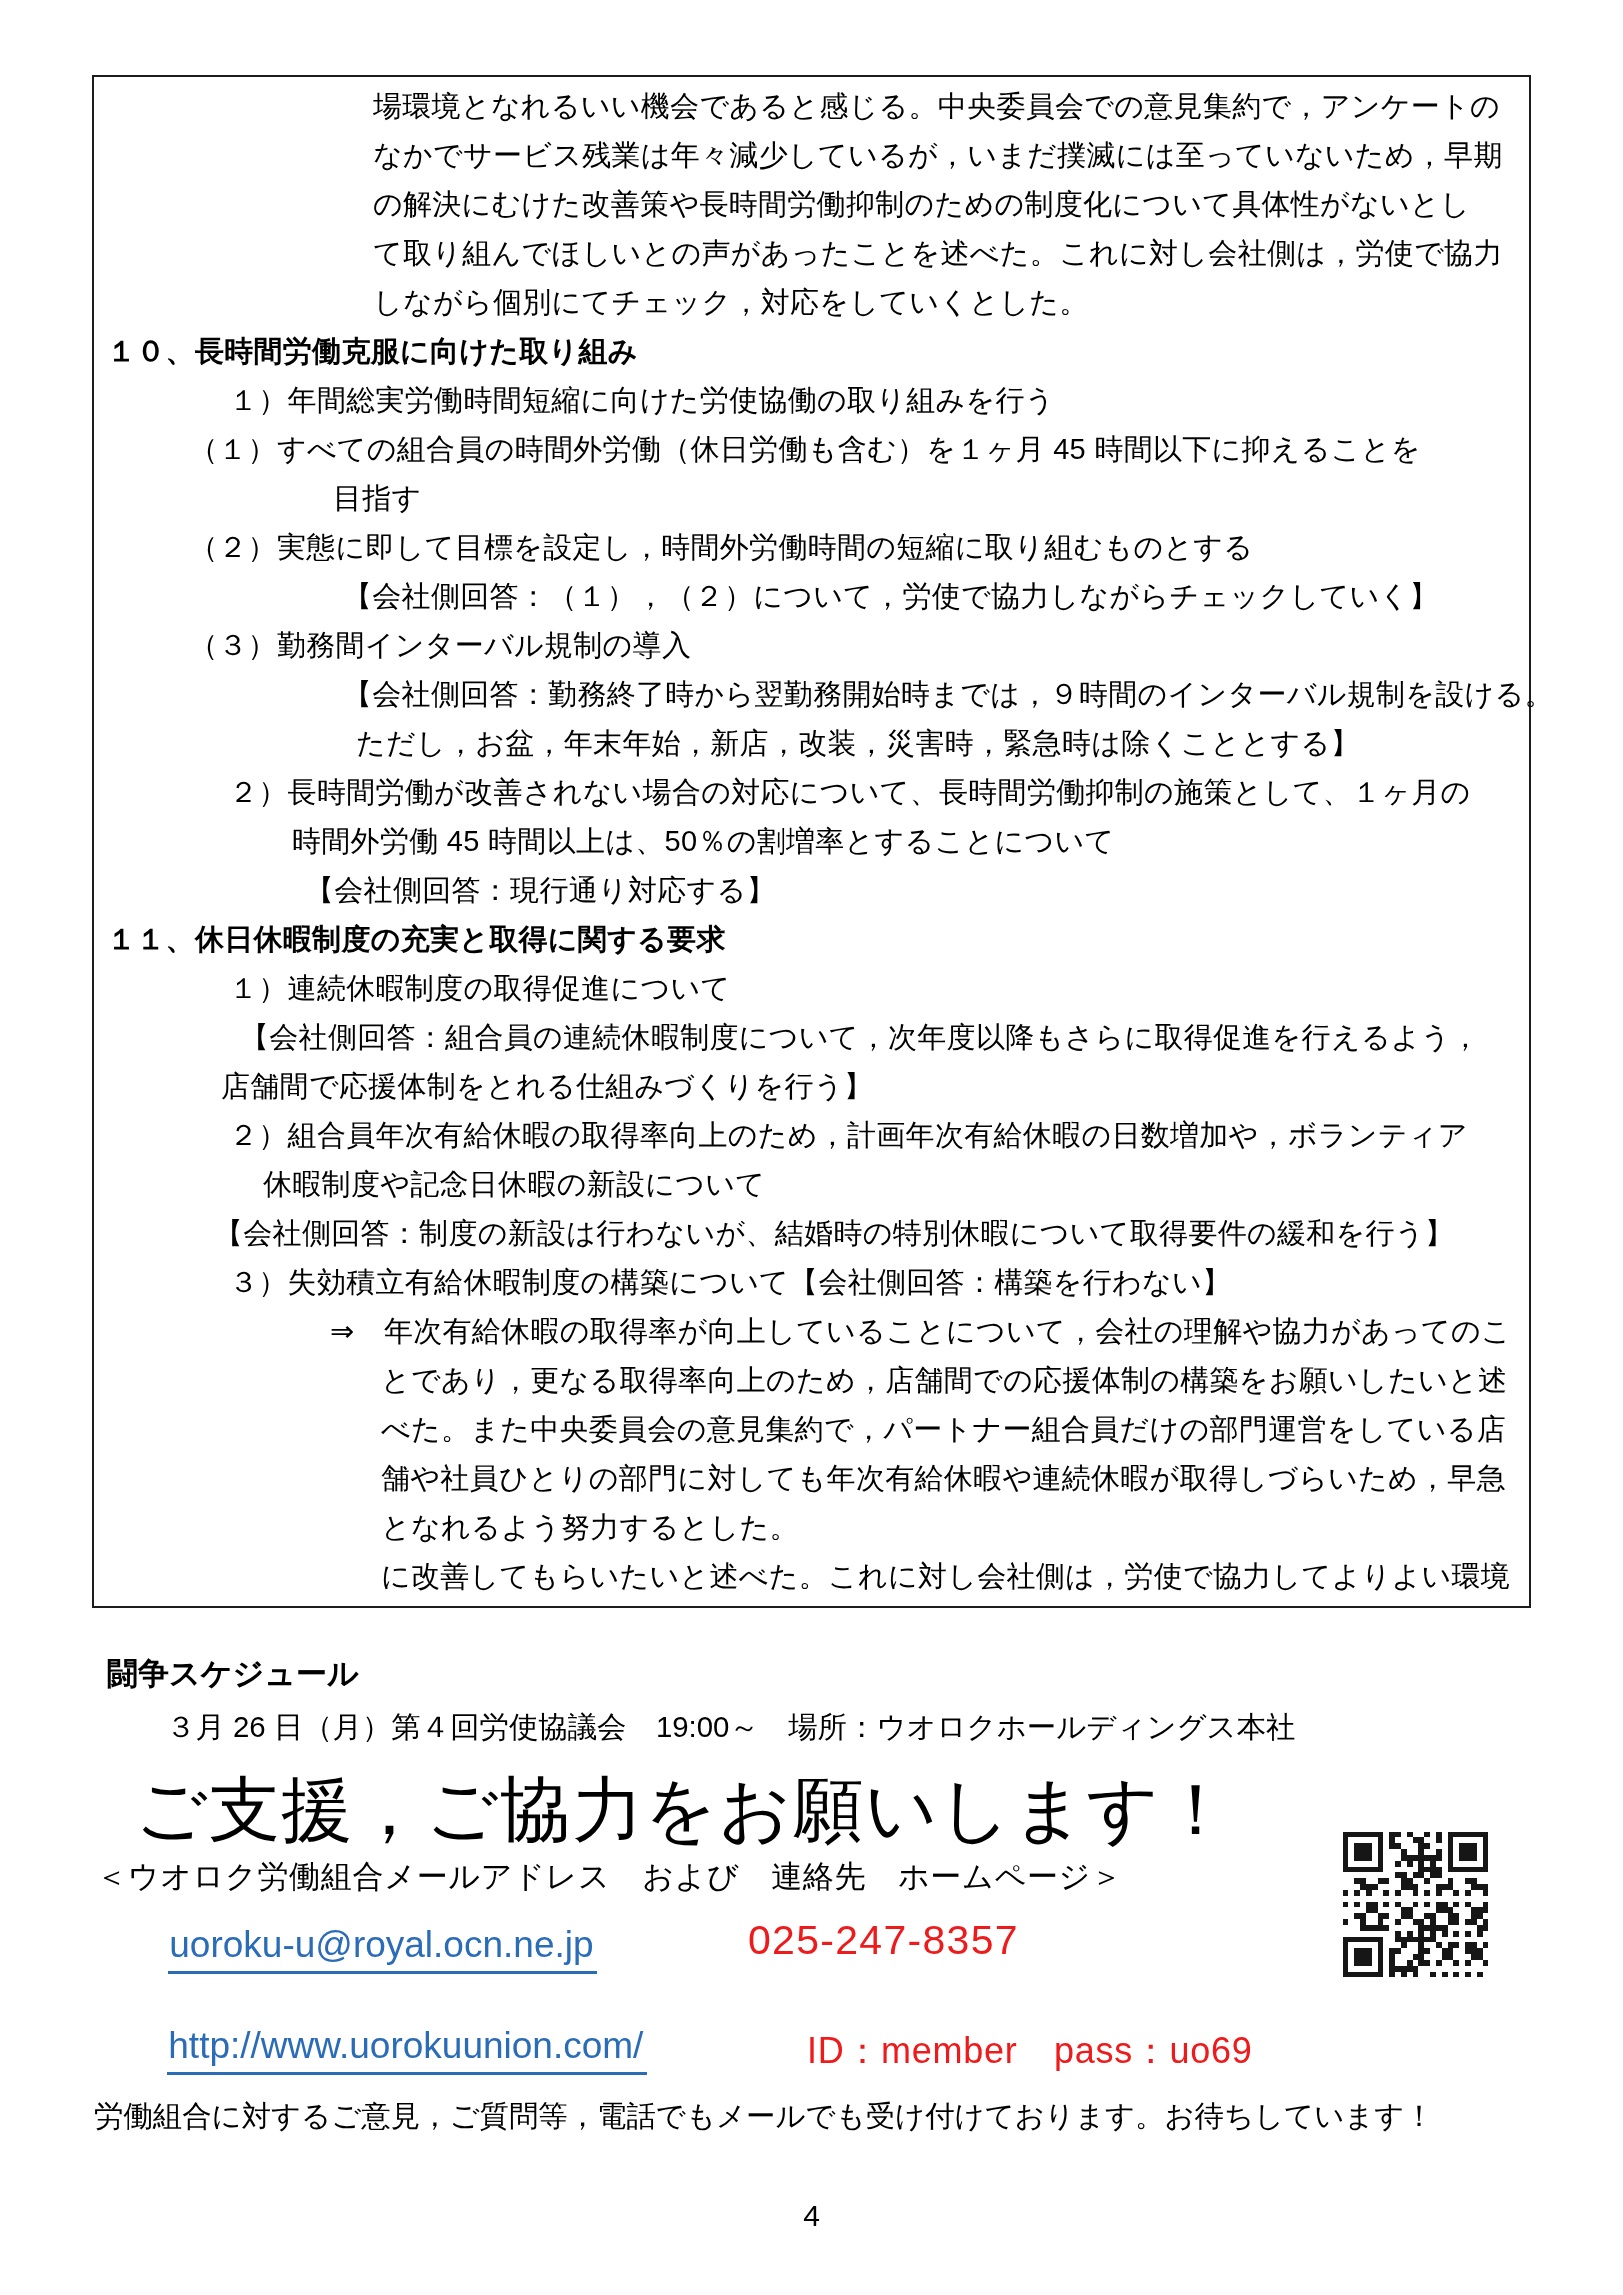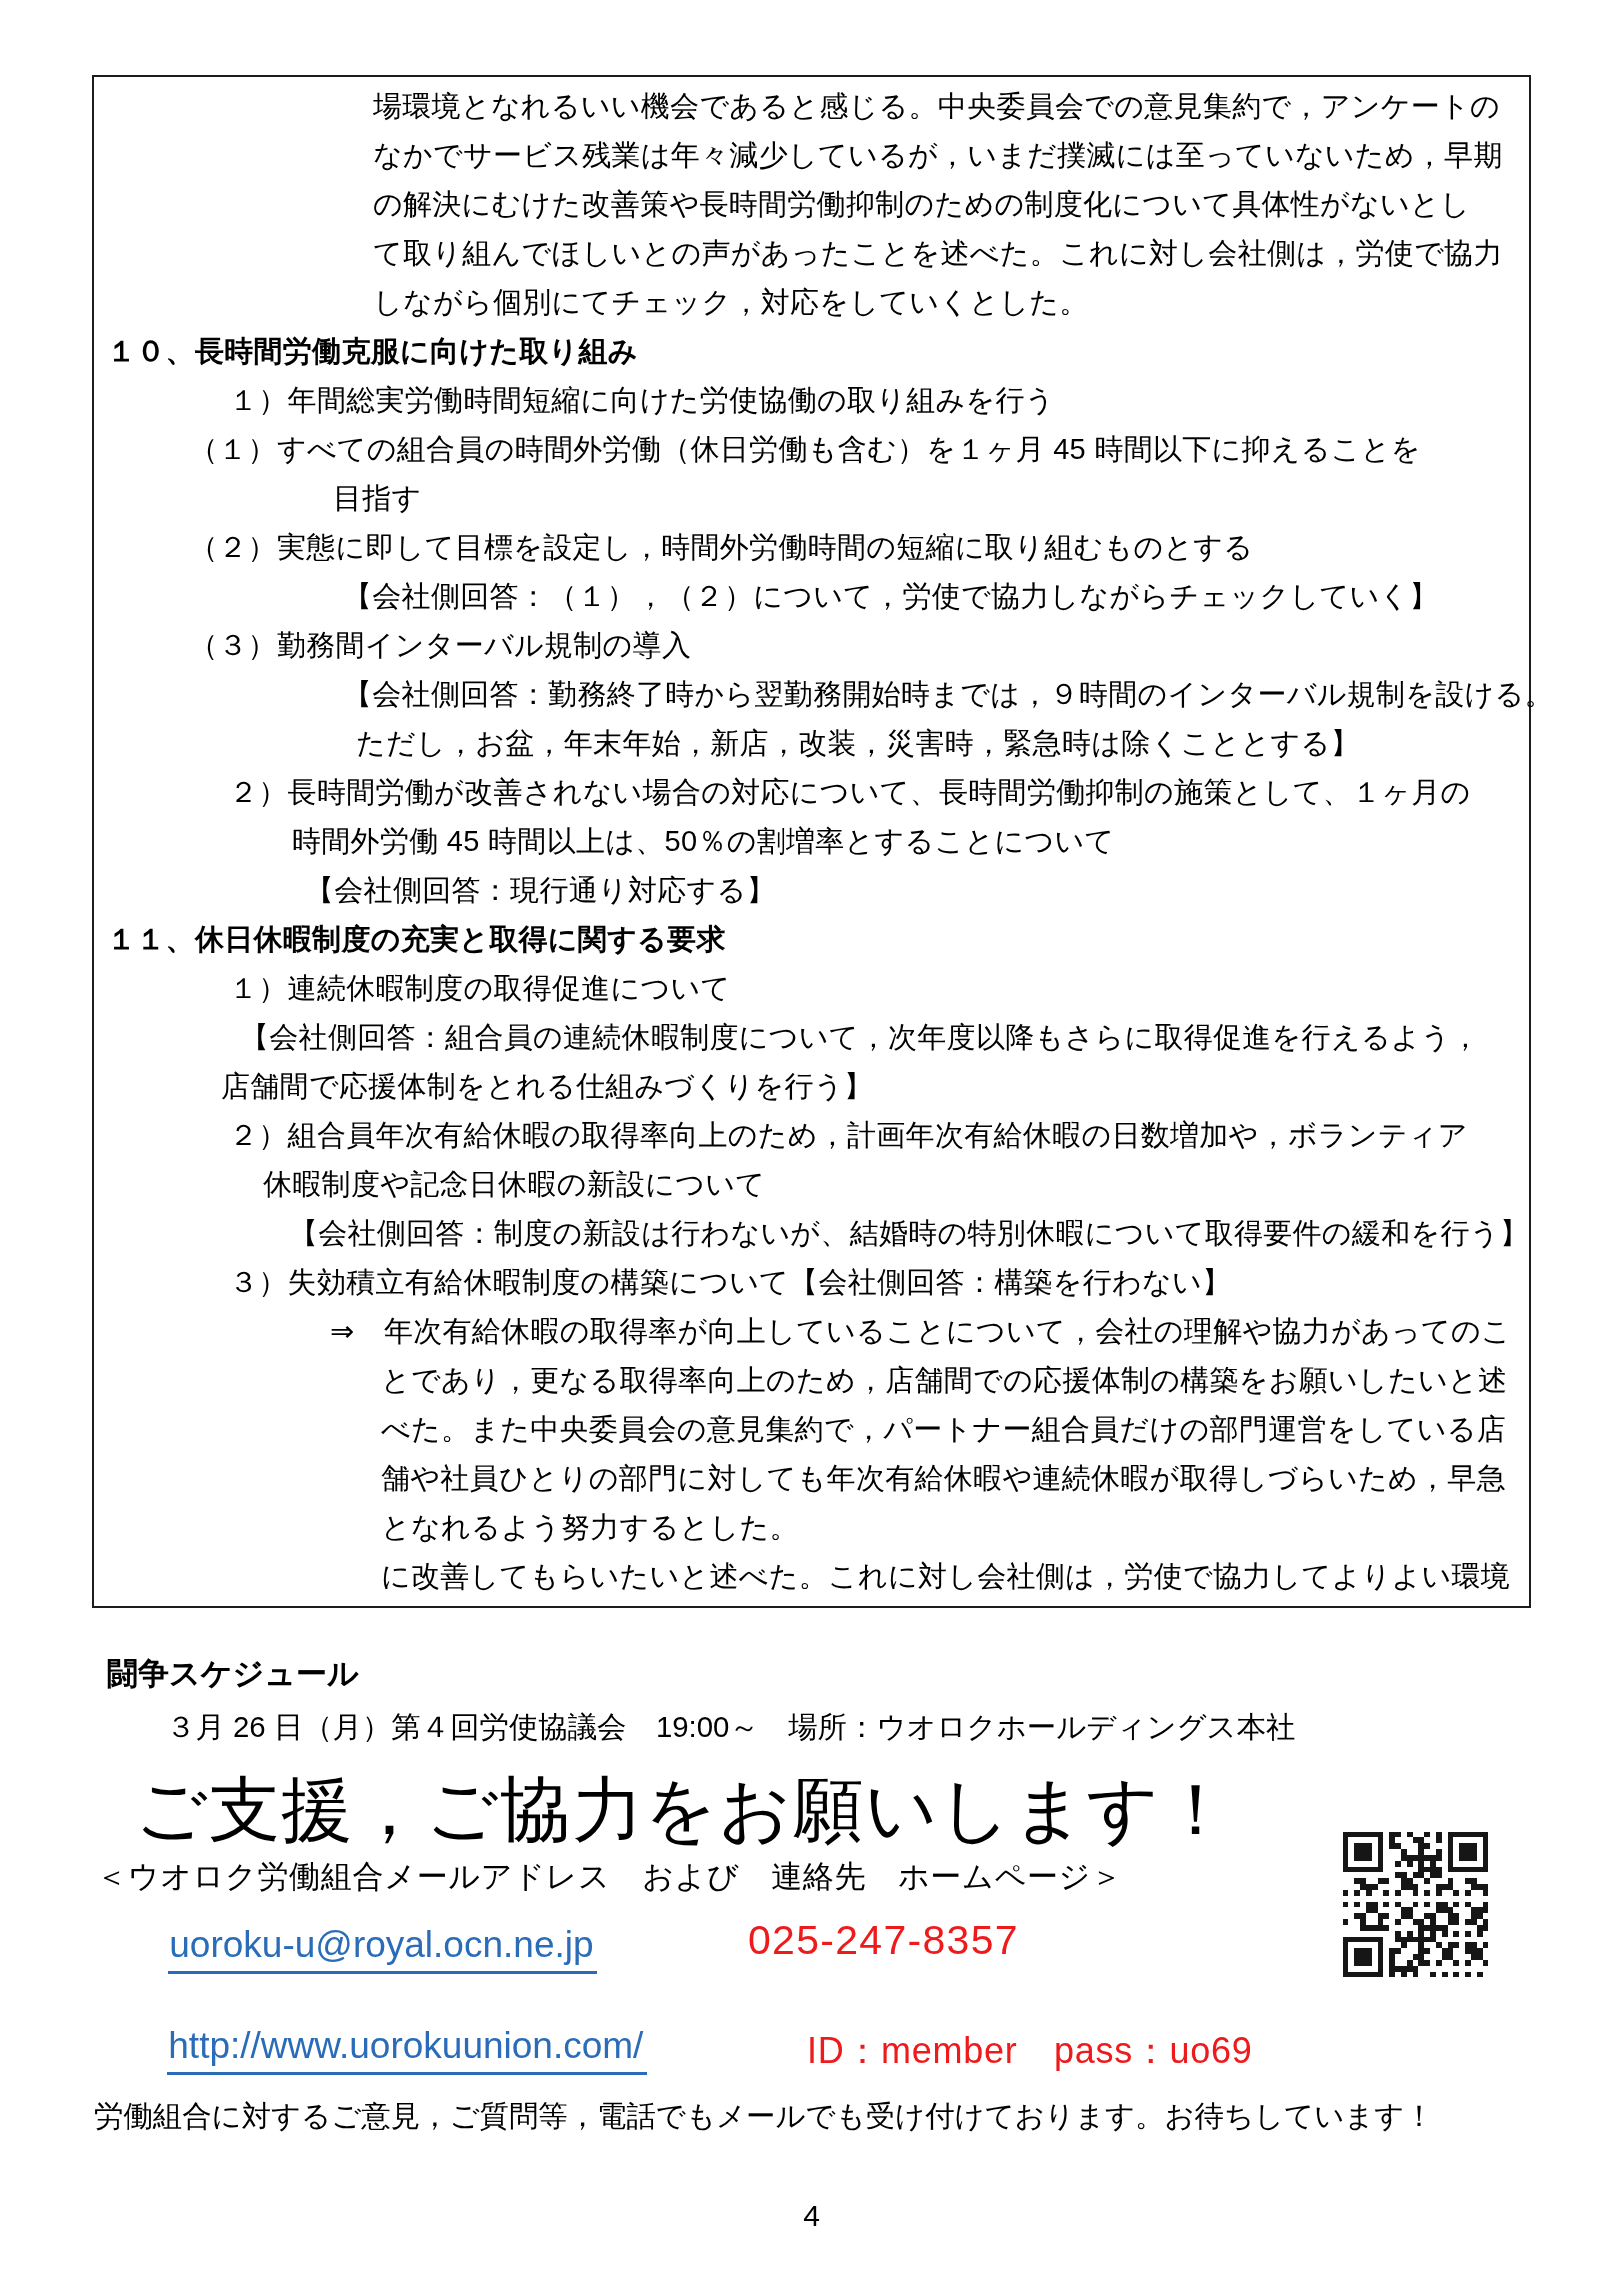--- a/index.html
+++ b/index.html
@@ -31,21 +31,21 @@
   .La{padding-left:135px;}
   .Lb{padding-left:95px;}
   .Lc{padding-left:239px;}
   .Ld{padding-left:249px;}
   .Le{padding-left:262px;}
   .Lf{padding-left:198px;}
   .Lg{padding-left:211px;}
   .Lh{padding-left:146px;}
   .Li{padding-left:127px;}
   .Lj{padding-left:169px;}
-  .Lk{padding-left:96px;text-align:right;}
+  .Lk{padding-left:120px;}
   .Lm{padding-left:236px;}
   .Ln{padding-left:287px;}
   
   .abs{position:absolute;white-space:nowrap;}
   .schedule-heading{left:95px;top:1653px;font-size:31px;font-weight:700;padding-left:12px;}
   .schedule-entry{left:166px;top:1708px;font-size:29.4px;}
   .headline{left:135px;top:1763px;font-size:71px;letter-spacing:1.3px;}
   .contact-caption{left:96px;top:1856px;font-size:31px;letter-spacing:0.7px;}
   .email-row-link{
     left:168px;top:1924px;font-size:37px;

